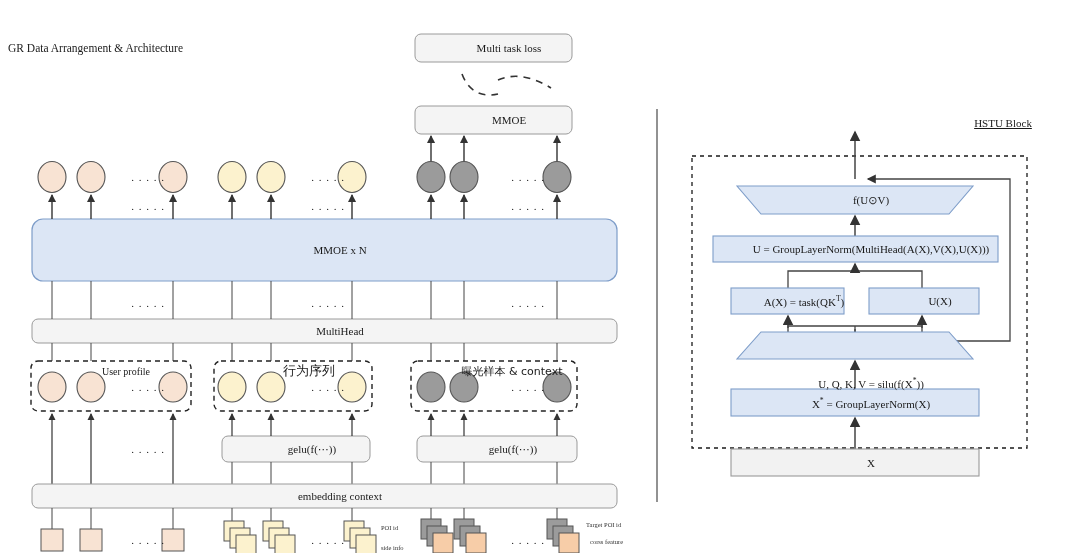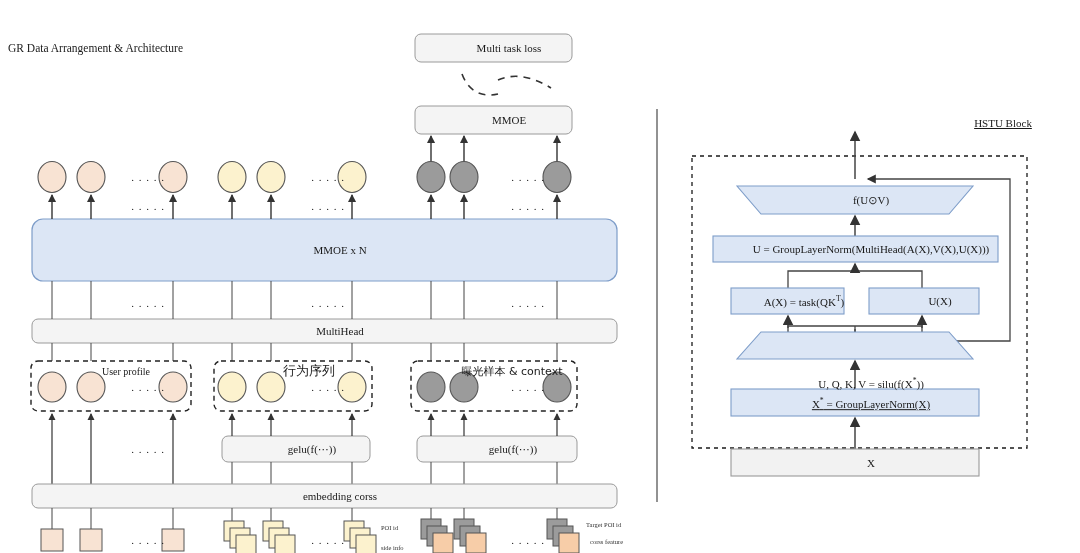--- a/index.html
+++ b/index.html
@@ -214,21 +214,21 @@
 </svg>
 
 <div class="lbl t-title" style="left:8px;top:26px;">GR Data Arrangement &amp; Architecture</div>
 
 <div class="lbl t-box" style="left:1003px;top:107px;transform:translate(-50%,-50%);text-decoration:underline;">HSTU Block</div>
 
 <div class="lbl t-box ctr" style="left:493px;top:32px;">Multi task loss</div>
 <div class="lbl t-box ctr" style="left:493px;top:104px;">MMOE</div>
 <div class="lbl t-box ctr" style="left:324px;top:234px;">MMOE x N</div>
 <div class="lbl t-box ctr" style="left:324px;top:315px;">MultiHead</div>
-<div class="lbl t-box ctr" style="left:324px;top:480px;">embedding corss</div>
+<div class="lbl t-box ctr" style="left:324px;top:480px;">embedding context</div>
 <div class="lbl t-box ctr" style="left:296px;top:433px;">gelu(f(⋯))</div>
 <div class="lbl t-box ctr" style="left:497px;top:433px;">gelu(f(⋯))</div>
 
 <div class="lbl t-grp ctr" style="left:110px;top:355px;">User profile</div>
 <div class="lbl t-grp ctr" style="left:293px;top:355px;font-family:'DejaVu Sans',sans-serif;font-size:13px;">行为序列</div>
 <div class="lbl t-grp ctr" style="left:496px;top:355px;font-family:'DejaVu Sans',sans-serif;font-size:11px;">曝光样本 &amp; context</div>
 
 <div class="lbl t-box ctr" style="left:132px;top:161px;letter-spacing:1px;">. . . . .</div>
 <div class="lbl t-box ctr" style="left:312px;top:161px;letter-spacing:1px;">. . . . .</div>
 <div class="lbl t-box ctr" style="left:512px;top:161px;letter-spacing:1px;">. . . . .</div>
@@ -268,19 +268,19 @@
 <div class="lbl t-box ctr" style="left:788px;top:285px;">
   <span>A(X) = task(QK</span><sup>T</sup><span>)</span>
 </div>
 
 <div class="lbl t-box ctr" style="left:924px;top:285px;">U(X)</div>
 
 <div class="lbl t-box ctr" style="left:855px;top:329px;margin-top:38px;">
   <span>U, Q, K, V = silu(f(X</span><sup>*</sup><span>))</span>
 </div>
 
-<div class="lbl t-box ctr" style="left:855px;top:387px;text-decoration:underline;">
+<div class="lbl t-box ctr" style="left:855px;top:387px;">
   <span>X</span><sup>*</sup><span> = GroupLayerNorm(X)</span>
 </div>
 
 <div class="lbl t-box ctr" style="left:855px;top:447px;">X</div>
 
 </div>
 
 </body></html>

